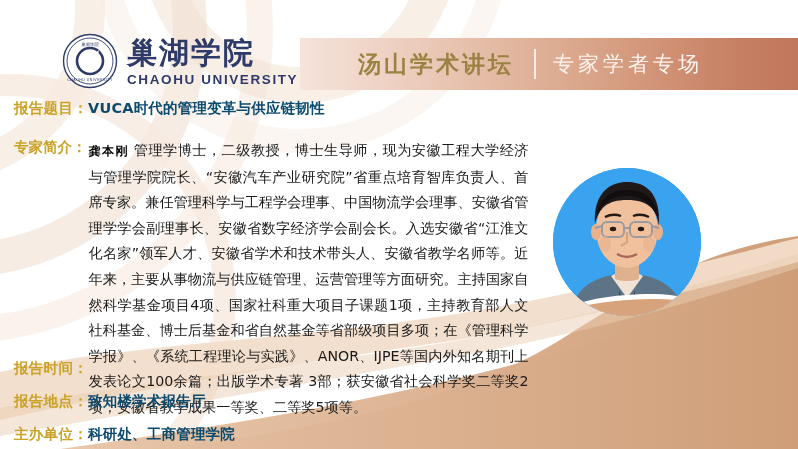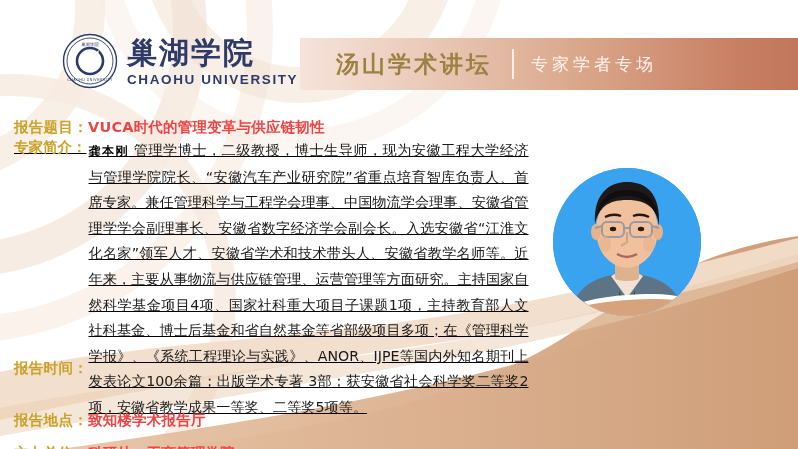--- a/index.html
+++ b/index.html
@@ -35,48 +35,48 @@
   .univ-text { display:flex; flex-direction:column; justify-content:center; padding-top:2px; }
 
   .banner {
     position:absolute; left:300px; top:38px; width:498px; height:52px;
     background:linear-gradient(to right,#f6e3da 0%,#eccdbd 22%,#dba88c 55%,#c77f63 88%,#c1775c 100%);
     display:flex; align-items:center;
   }
   .banner-main {
     font-family:"DejaVu Sans","Liberation Sans",sans-serif;
     font-size:23px; font-weight:bold; color:#9c8242;
-    letter-spacing:3px; margin-left:36px;
+    letter-spacing:3px; margin-left:58px;
   }
   .banner-div {
     width:2px; height:30px; background:#f7ece6;
     margin:0 17px 0 20px;
   }
   .banner-sub {
     font-family:Liberation Serif, serif;
-    font-size:17px; color:#fdf3ee; letter-spacing:4px;
+    font-size:21px; color:#fdf3ee; letter-spacing:4px;
   }
 
   
   .content { position:absolute; left:0; top:0; width:738px; height:449px; }
   .row { position:absolute; display:flex; align-items:baseline; }
   .label {
     color:#c9a227; font-size:14.5px; font-weight:bold;
     white-space:nowrap; letter-spacing:0.3px;
   }
   .value-bold {
-    color:#ef4444; font-size:14.5px; font-weight:bold;
-    white-space:nowrap; letter-spacing:0.2px;margin-top:19px;
+    color:#0c4a6e; font-size:14.5px; font-weight:bold;
+    white-space:nowrap; letter-spacing:0.2px;
   }
   #row-title { left:14px; top:99px; }
   #row-time  { left:14px; top:359px;align-items:flex-end; }
   #row-place { left:14px; top:392px; }
   #row-org   { left:14px; top:425px; }
 
-  #row-bio { position:absolute; left:14px; top:138px; width:530px; display:flex;text-decoration:underline; }
+  #row-bio { position:absolute; left:14px; top:138px; width:530px; display:flex; }
   #bio-label { color:#c9a227; font-size:14.5px; font-weight:bold; white-space:nowrap; flex:0 0 auto; }
   #bio-body {
     font-size:14.2px; color:#1a1a1a; line-height:25.6px;
     text-align:justify; text-justify:inter-character;
     width:442px; padding-left:2px;
   }
   .expert-name { font-weight:bold; font-size:12px; color:#000; letter-spacing:1px; }
 
   
   .portrait {

